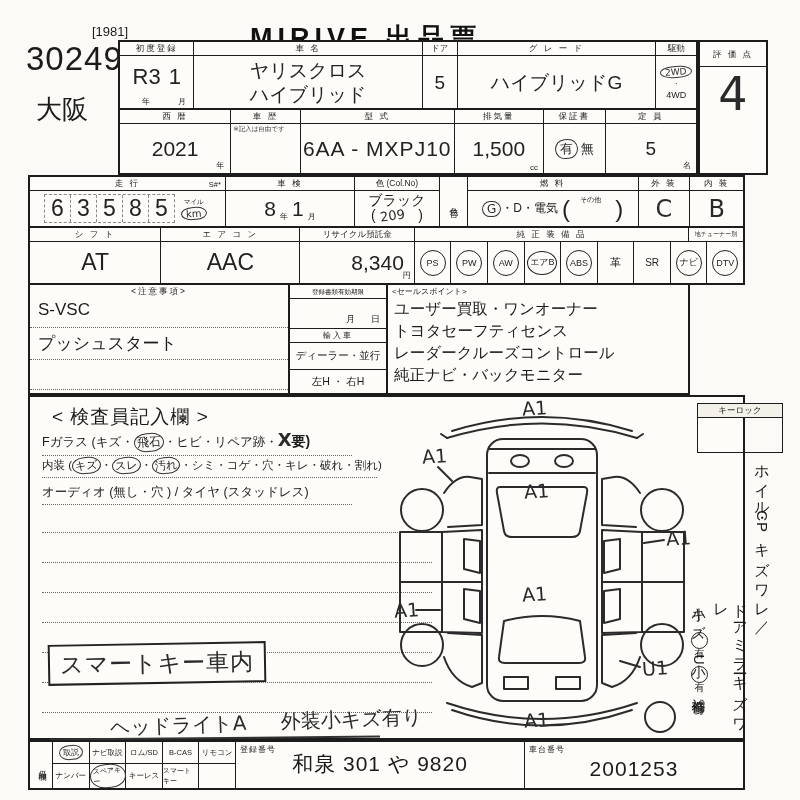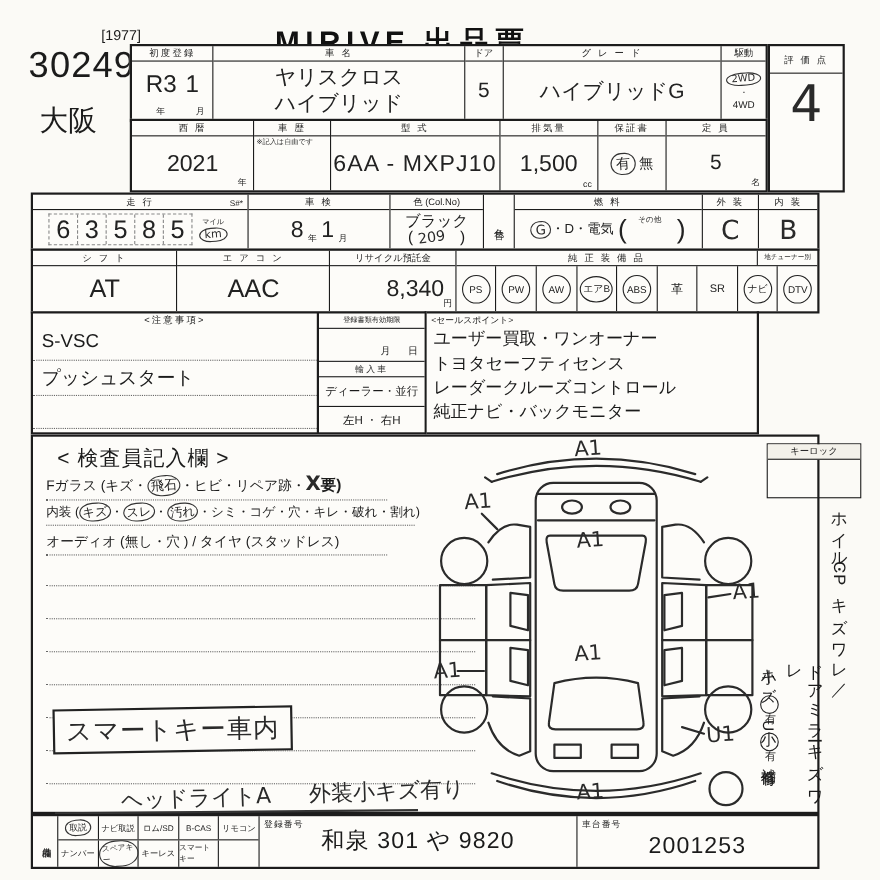--- a/index.html
+++ b/index.html
@@ -24,21 +24,21 @@
   .mark{position:absolute;font-size:19px;transform:rotate(-4deg);font-weight:500;}
   svg{display:block;}
 </style>
 </head>
 <body>
 
 <div class="sheet">
 
   <div class="abs title" style="left:250px;top:20px;">MIRIVE 出品票</div>
 
-  <div class="abs" style="left:92px;top:24px;font-size:13px;">[1977]</div>
+  <div class="abs" style="left:92px;top:24px;font-size:13px;">[1981]</div>
   <div class="abs" style="left:26px;top:40px;font-size:33px;letter-spacing:1px;">30249</div>
   <div class="abs" style="left:36px;top:92px;font-size:26px;">大阪</div>
 
   <div class="abs" style="left:698px;top:40px;width:70px;height:135px;border:2px solid #1c1c1c;box-sizing:border-box;background:#fdfcf9;">
     <div class="hdr" style="height:24px;line-height:24px;text-align:center;">評 価 点</div>
     <div class="val hand" style="font-size:46px;">4</div>
   </div>
 
   <div class="abs row" style="left:118px;top:40px;width:580px;height:71px;">
     <div class="cell" style="width:75px;">

